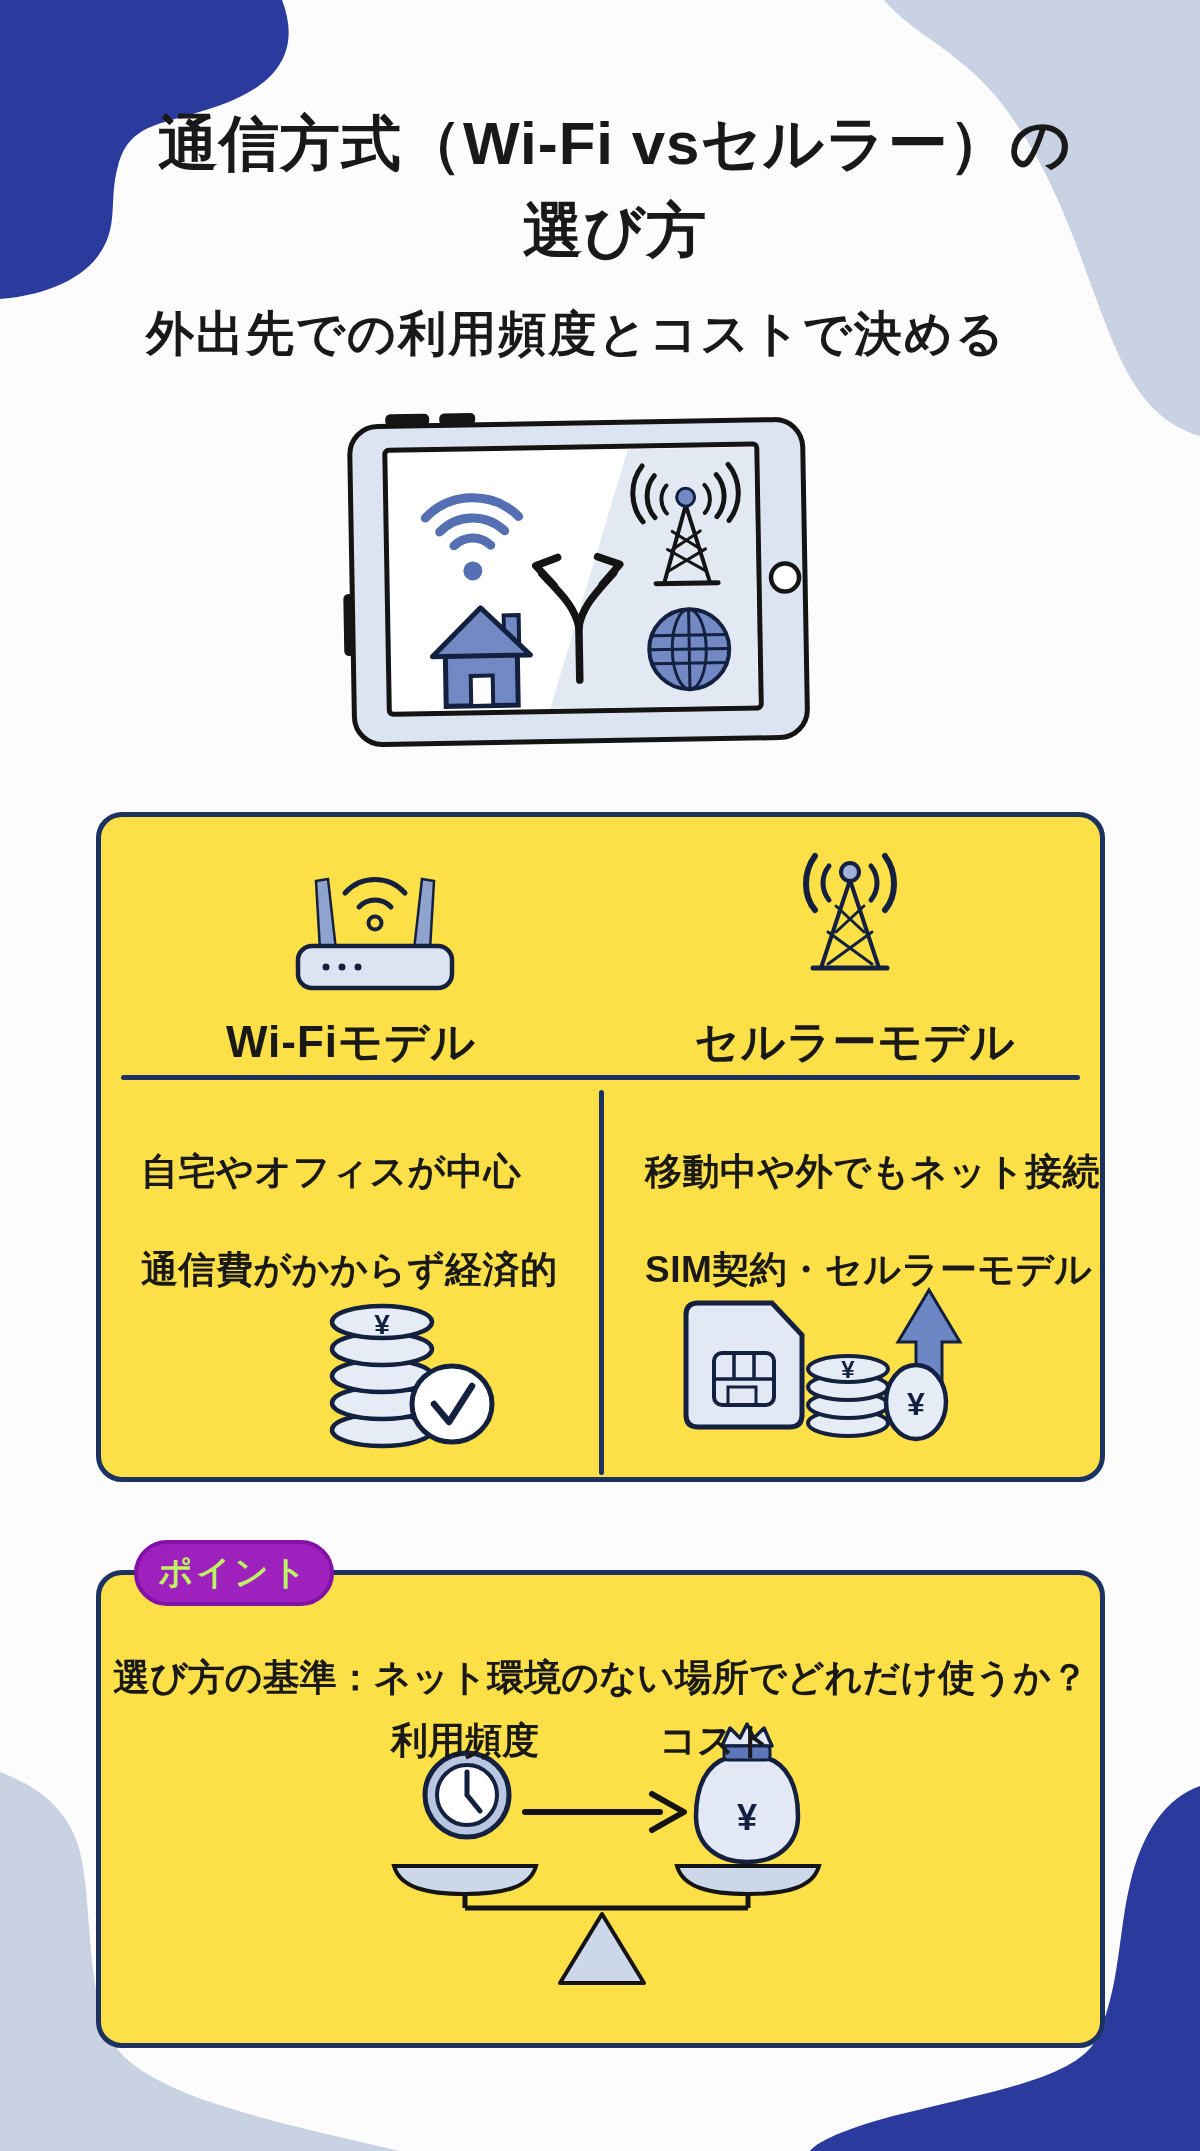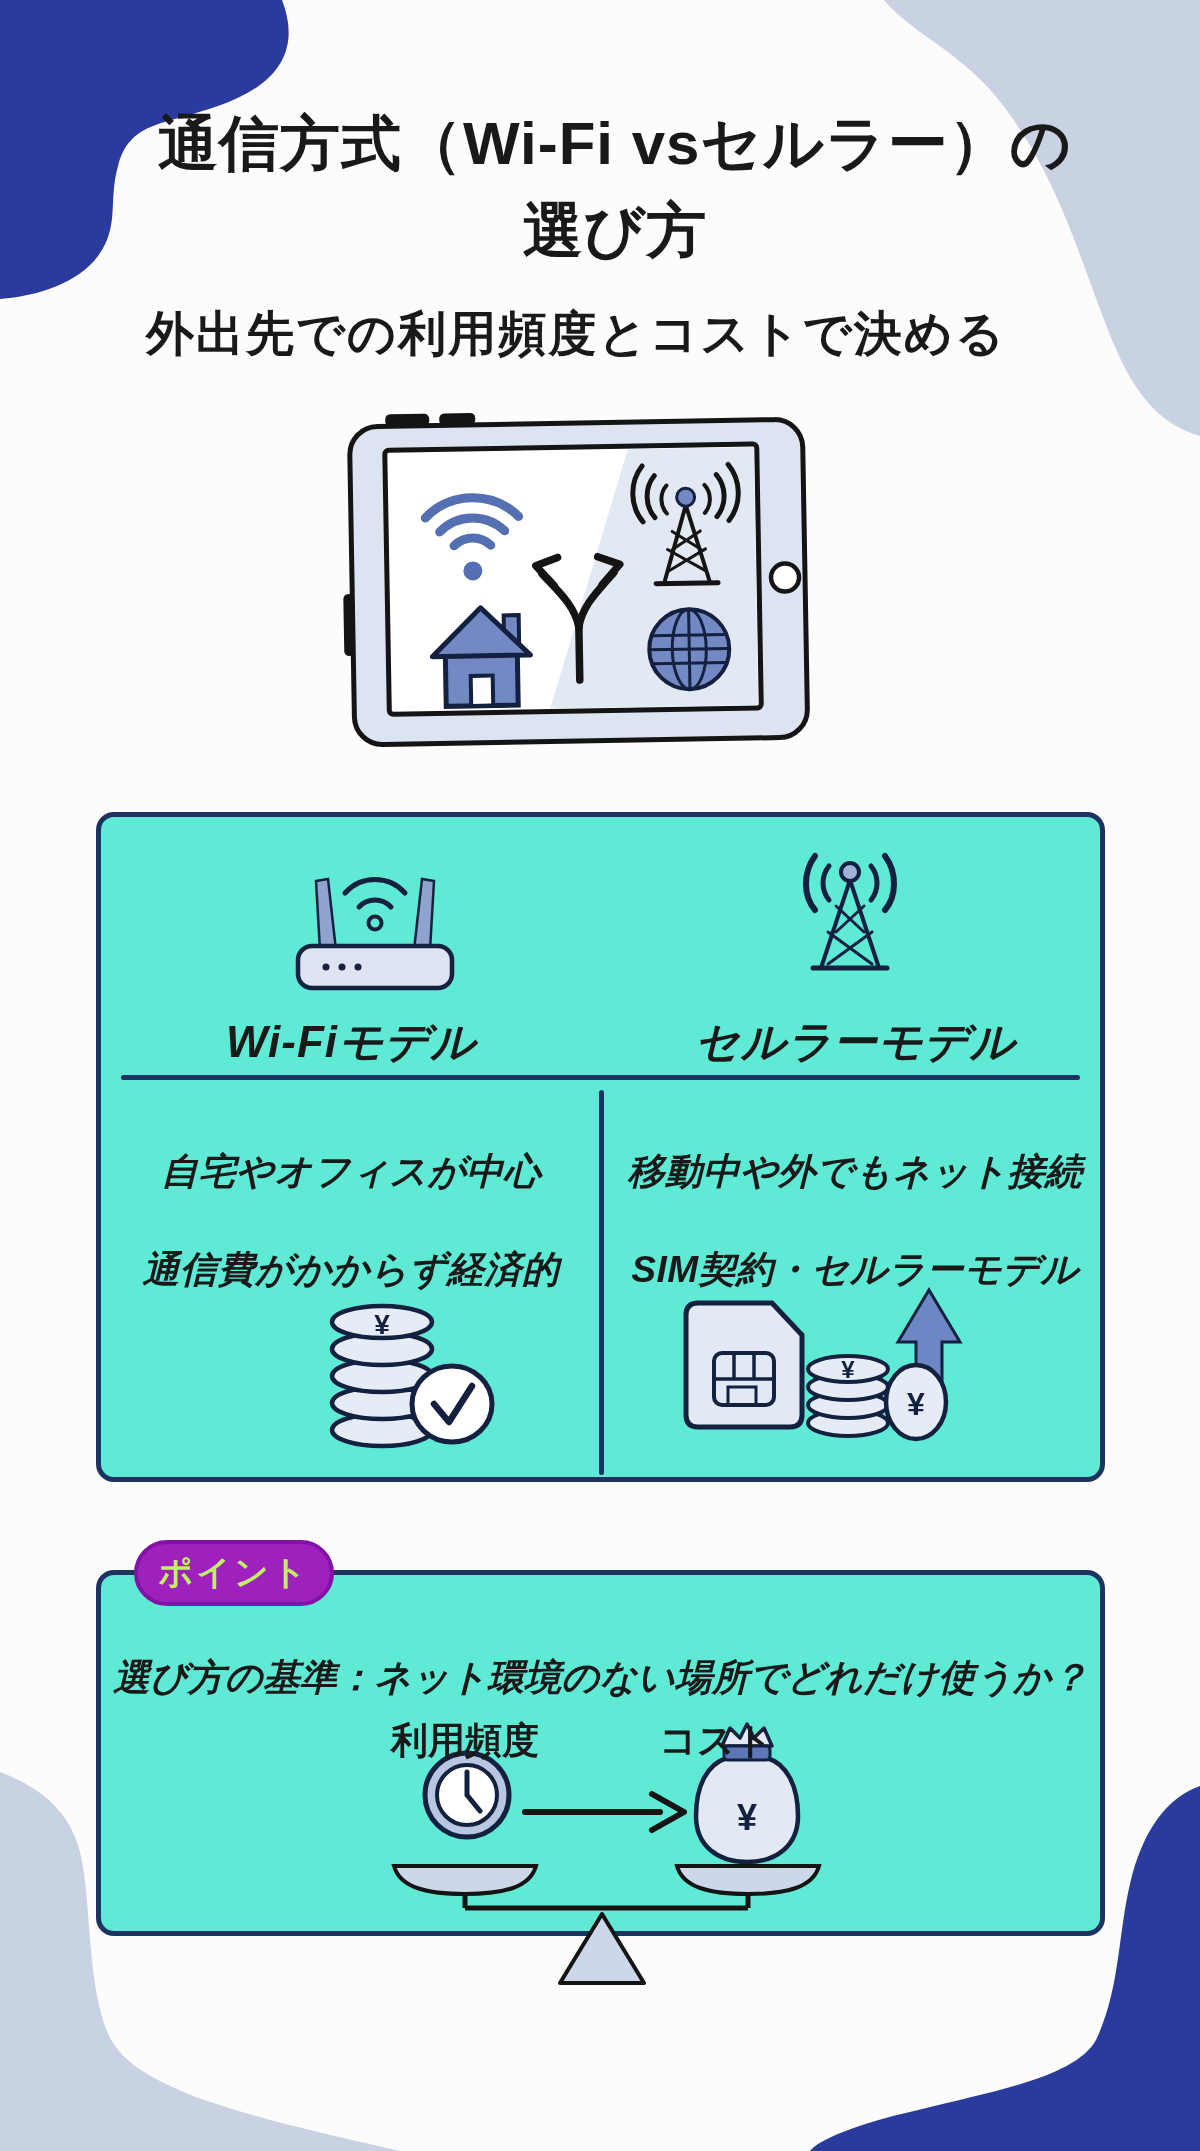--- a/index.html
+++ b/index.html
@@ -14,41 +14,40 @@
   .layer{z-index:2;}
   .title{
     left:0;top:100px;width:1200px;text-align:center;
     font-size:60px;font-weight:bold;line-height:1.45;letter-spacing:1px;padding-left:15px;
   }
   .subtitle{
     left:0;top:302px;width:1152px;text-align:center;
     font-size:48px;font-weight:bold;letter-spacing:2px;
   }
   .card{
-    background:#5eead4;border:5px solid #1c3361;border-radius:18px;
+    background:#fde047;border:5px solid #1c3361;border-radius:26px;
     box-sizing:border-box;
-    font-style:italic;
   }
   #compare-card{left:96px;top:812px;width:1009px;height:670px;}
-  #point-card{left:96px;top:1570px;width:1009px;height:366px;}
+  #point-card{left:96px;top:1570px;width:1009px;height:478px;}
   .col-label{
     position:absolute;top:196px;width:500px;text-align:center;
     font-size:44px;font-weight:bold;letter-spacing:1px;
   }
   .divider-h{
     position:absolute;left:20px;right:20px;top:258px;height:5px;
     background:#1c3361;border-radius:3px;
   }
   .divider-v{
     position:absolute;left:498px;top:273px;height:385px;width:5px;
     background:#1c3361;border-radius:3px;
   }
   .cell-text{
-    position:absolute;width:500px;text-align:center;
-    font-size:37px;font-weight:bold;letter-spacing:0.5px;
+    position:absolute;width:500px;text-align:left;
+    font-size:37px;font-weight:bold;letter-spacing:0.5px;margin-left:40px;
   }
   #badge{
     left:134px;top:1540px;width:200px;height:66px;z-index:3;
     background:#9e20bd;border:4px solid #8212a6;border-radius:36px;
     box-sizing:border-box;display:flex;align-items:center;justify-content:center;
     color:#bef264;font-size:34px;font-weight:bold;letter-spacing:3px;
   }
   .point-text{
     position:absolute;left:0;top:78px;width:100%;text-align:center;
     font-size:37px;font-weight:bold;

